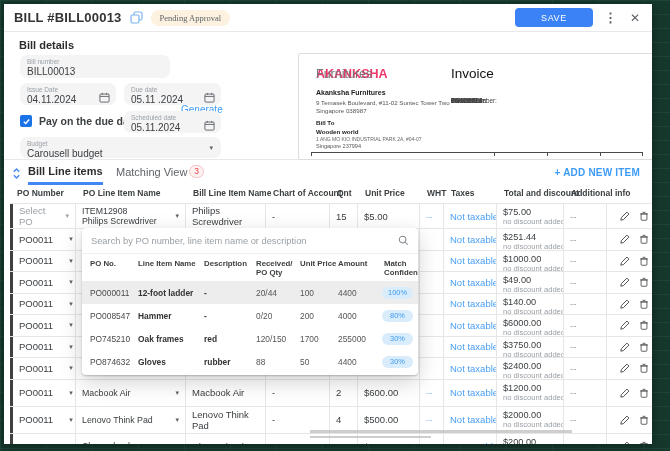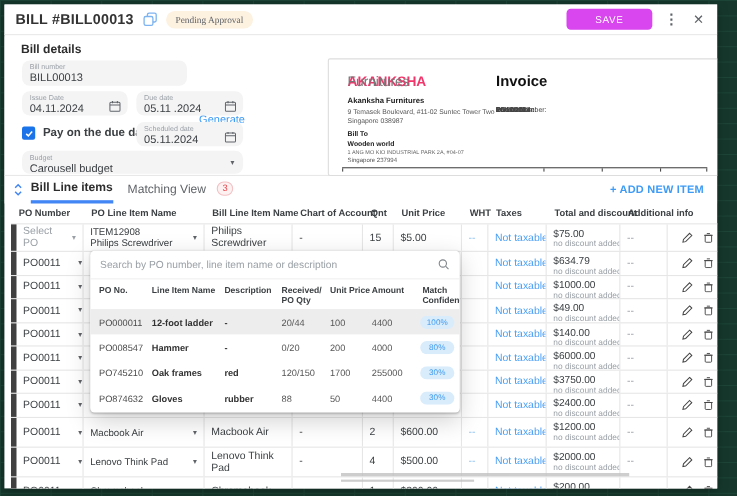--- a/index.html
+++ b/index.html
@@ -14,21 +14,21 @@
   }
   .modal { position:absolute; left:4px; top:4px; width:648px; height:440px;
     background:#fff; border-radius:0; overflow:hidden; box-shadow:0 2px 10px rgba(0,0,0,.35);padding-left:29px; }
 
   
   .m-header { position:absolute; top:0; left:0; right:0; height:28px;
     border-bottom:1px solid #e8e8e8; display:flex; align-items:center; padding:0 10px; gap:8px; background:#fff; z-index:3; }
   .m-title { font-size:13px; font-weight:bold; color:#333; letter-spacing:.2px; white-space:nowrap; }
   .copy-ic { display:flex; cursor:pointer; }
   .status-badge { background:#fdf1e0; color:#5f6368; font-size:8.5px; padding:3px 9px; border-radius:10px; white-space:nowrap;font-family:Liberation Serif, serif; }
-  .save-btn { margin-left:auto; background:#d946ef; color:#fff; border:none; border-radius:4px;
+  .save-btn { margin-left:auto; background:#3b82f6; color:#fff; border:none; border-radius:4px;
     font-size:9px; width:78px; height:19px; letter-spacing:.6px; font-family:inherit; cursor:pointer; }
   .kebab { color:#5f6368; font-size:13px; font-weight:bold; padding:0 3px; cursor:pointer; }
   .close-x { color:#5f6368; font-size:12px; padding:0 2px; cursor:pointer; }
 
   
   .details { position:absolute; top:29px; left:0; right:0; height:127px; border-bottom:1px solid #e8e8e8; background:#fff; }
   .sec-title { position:absolute; left:15px; top:6px; font-size:11px; font-weight:bold; color:#2d2d2d; }
   .field { position:absolute; background:#f4f4f5; border-radius:7px; padding:3px 7px 0; }
   .field .lbl { display:block; font-size:6.5px; color:#9aa0a6; }
   .field .val { display:block; font-size:10px; color:#3c4043; margin-top:1px; white-space:nowrap; }
@@ -43,52 +43,52 @@
   .chkrow { position:absolute; left:16px; top:82px; display:flex; gap:7px; align-items:center; cursor:pointer; }
   .chkbox { width:12px; height:12px; background:#1a73e8; border-radius:2px; display:flex; align-items:center; justify-content:center; }
   .chklbl { font-size:10.5px; color:#3c4043; font-weight:bold; }
 
   
   .inv-panel { position:absolute; left:294px; top:20px; width:358px; height:107px;
     border:1px solid #ddd; background:#fff; border-radius:2px; overflow:hidden; }
   .inv-panel * { position:absolute; white-space:nowrap; }
   .inv-brand { left:17px; top:13px; font-size:12.5px; font-weight:bold; color:#f0366b; }
   .inv-brand i { color:#777; font-weight:normal; font-style:normal; }
-  .inv-title { left:152px; top:12px; font-size:13.5px; font-weight:bold; color:#111; }
+  .inv-title { left:152px; top:12px; font-size:13.5px; font-weight:normal; color:#111; }
   .inv-vendor { left:17px; top:35px; font-size:7px; font-weight:bold; color:#222; }
   .inv-a1 { left:17px; top:45px; font-size:6.2px; color:#555; }
   .inv-a2 { left:17px; top:53px; font-size:6.2px; color:#555; }
   .inv-billto { left:17px; top:65px; font-size:6.2px; font-weight:bold; color:#222; }
   .inv-wname  { left:17px; top:74px; font-size:6.2px; font-weight:bold; color:#222; }
   .inv-t1 { left:17px; top:82px; font-size:5px; color:#666; }
   .inv-t2 { left:17px; top:89px; font-size:5.5px; color:#555; }
   .inv-meta { left:152px; top:42px; font-size:6.3px; color:#444; position:absolute; }
   .inv-meta .mrow { position:static; display:flex; line-height:9.5px; }
   .inv-meta .ml { width:53px; display:inline-block; }
   .inv-botline { left:12px; right:12px; bottom:3px; height:4px; border-top:1.3px solid #4a4a4a; }
   .inv-botline s { position:absolute; top:0; width:1px; height:3px; background:#4a4a4a; }
 
   
   .tabs { position:absolute; top:156px; left:0; right:0; height:25px; background:#fff; }
   .sort-ic { position:absolute; left:8px; top:6px; cursor:pointer; }
   .tab { position:absolute; top:5px; font-size:11px; cursor:pointer; white-space:nowrap; }
   .tab-active { left:24px; font-weight:bold; color:#2d2d2d; padding-bottom:5px; border-bottom:3px solid #4285f4; }
-  .tab-idle { left:112px; color:#5f6368; display:flex; gap:10px; align-items:center; }
+  .tab-idle { left:112px; color:#5f6368; display:flex; gap:2px; align-items:center; }
   .cnt-badge { font-size:8.5px; color:#e5484d; background:#fdf1f1; border:1px solid #f3c1c4; border-radius:8px; padding:0 4px; line-height:11px; }
   .add-item { position:absolute; right:12px; top:7px; font-size:10px; font-weight:bold; color:#3d9bf5; cursor:pointer; letter-spacing:.2px; }
 
   
   .tbl { position:absolute; top:181px; left:6px; width:645px; }
   .grid { display:grid; grid-template-columns:66px 110px 80px 64px 28px 62px 24px 53px 67px 43px 48px; }
   .thead { font-size:8.5px; font-weight:bold; color:#3c4043; padding:3px 0 5px; }
   .thead div { padding-left:7px; white-space:nowrap; }
   .trow { height:27px; border-top:1px solid #e6e6e6; background:#fff; }
   .trow:last-child { border-bottom:1px solid #e6e6e6; }
   .trow > div { border-right:1px solid #e6e6e6; padding:2px 6px; overflow:hidden; }
-  .trow > div:first-child { border-left:5px solid #404040;gap:16px; }
+  .trow > div:first-child { border-left:3px solid #404040;gap:16px; }
   .trow.tall { height:25px; }
   .trow.short { height:21.5px; }
   .c-po { display:flex; justify-content:space-between; align-items:center; font-size:9.5px; color:#3c4043; cursor:pointer; }
   .c-po.placeholder span { color:#9aa0a6; }
   .chev { color:#5f6368; font-size:7px; flex:none; }
   .c-poline { display:flex; justify-content:space-between; align-items:center; cursor:pointer; }
   .pl-wrap span { display:block; font-size:8.8px; color:#3c4043; line-height:10px; white-space:nowrap; }
   .c-plain { font-size:9.5px; color:#3c4043; display:flex; align-items:center; }
   .c-wht { color:#8ec3f0; font-size:9.5px; display:flex; align-items:center; }
   .c-tax { color:#4a9ff5; font-size:9.5px; display:flex; align-items:center; cursor:pointer; white-space:nowrap; }
@@ -319,21 +319,21 @@
             </span>
 
     </div>
     <div class="c-plain"></div>
     <div class="c-plain"></div>
     <div class="c-plain"></div>
     <div class="c-plain"></div>
     <div class="c-wht"></div>
     <div class="c-tax">Not taxable</div>
     <div class="c-total">
-      <span class="amt">$634.79</span>
+      <span class="amt">$251.44</span>
             <span class="nd">no discount added</span>
     </div>
     <div class="c-add">--</div>
     <div class="c-act">
       <span>
               <svg width="10" height="10" viewBox="0 0 12 12">
                 <path d="M8.3 1.3l2.4 2.4-6.7 6.7-3 .6.6-3z" fill="none" stroke="#444" stroke-width="1.1"></path>
               </svg>
             </span>
       <span>

